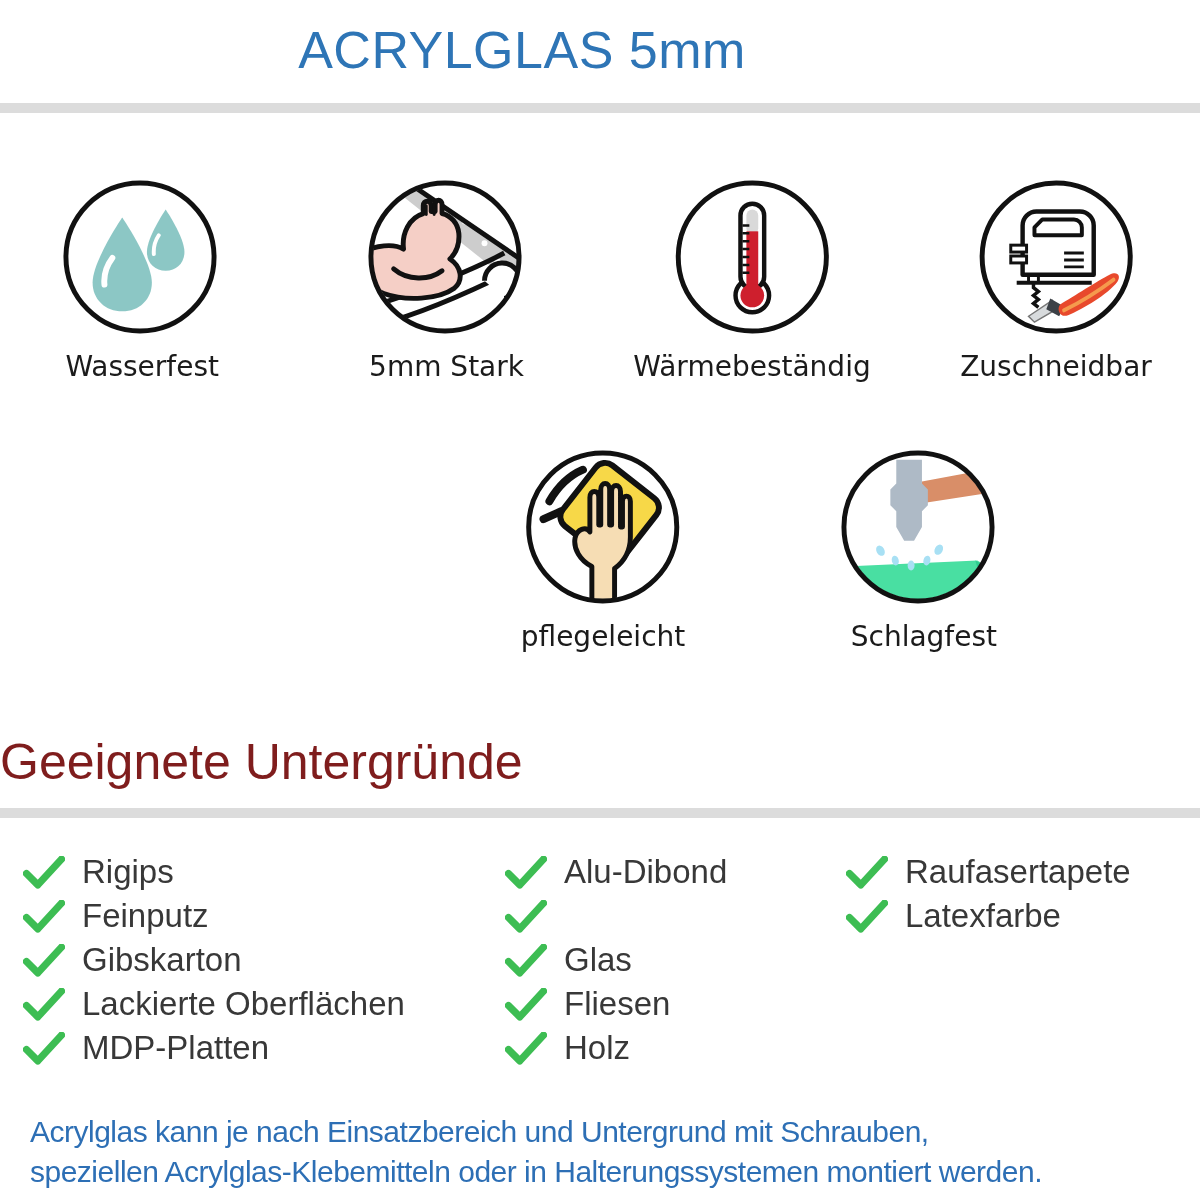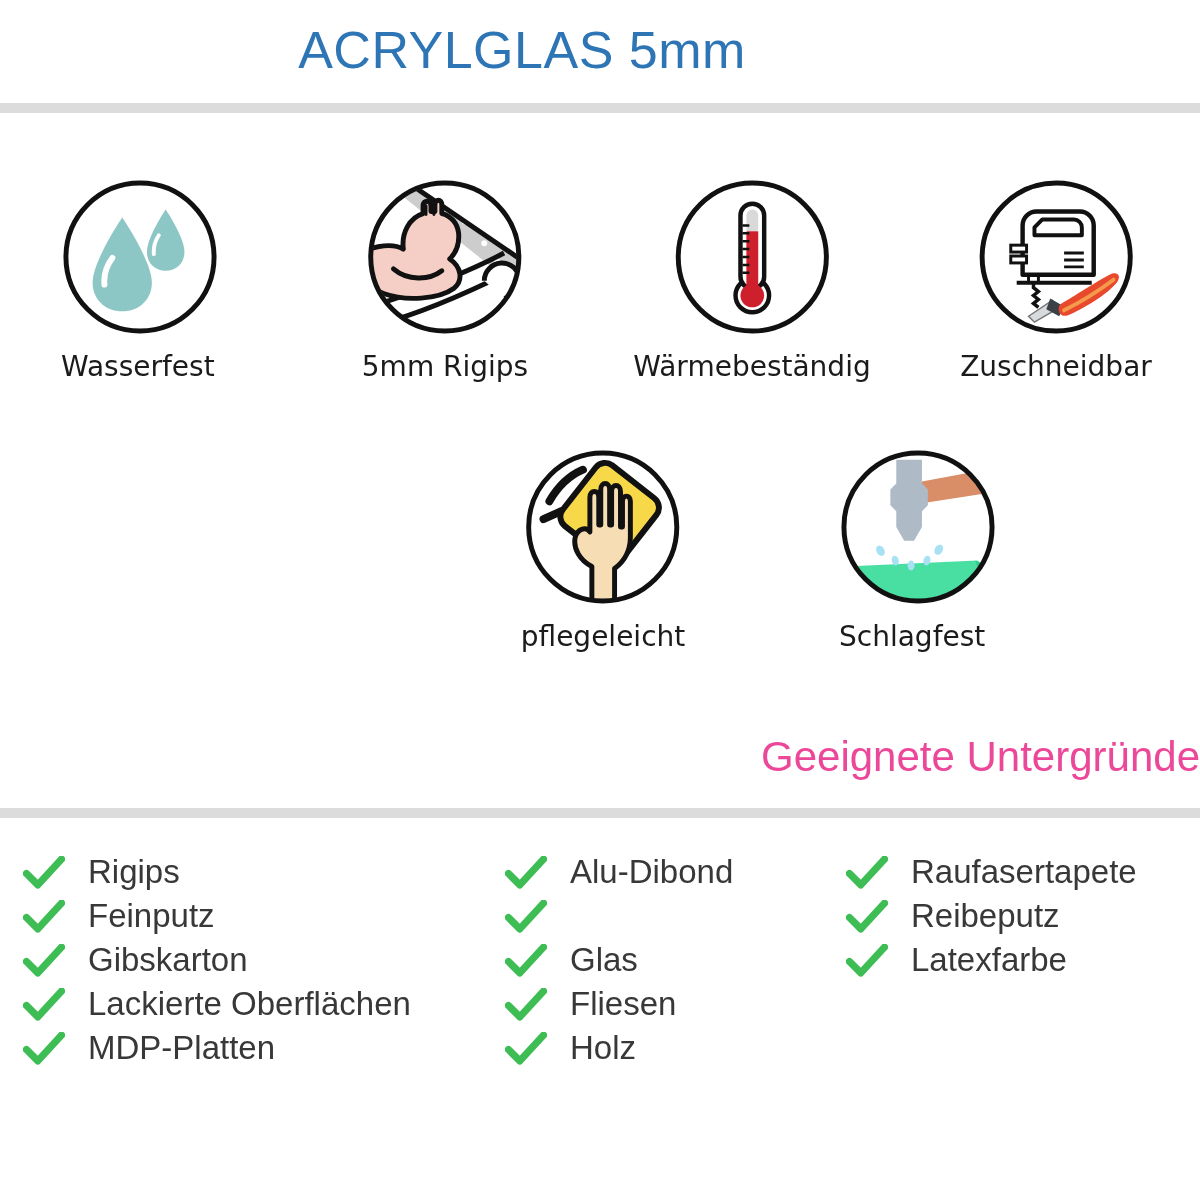--- a/index.html
+++ b/index.html
@@ -2,29 +2,29 @@
 <html><head>
 <meta charset="utf-8">
 <style>
   html,body{margin:0;padding:0;background:#fff;}
   .page{position:relative;width:1200px;height:1200px;background:#fff;overflow:hidden;
         font-family:"Liberation Sans",sans-serif;}
   .title{position:absolute;top:20px;left:0;width:1044px;text-align:center;margin:0;
          font-size:52px;font-weight:400;color:#2e75b6;letter-spacing:0.5px;}
   .bar{position:absolute;left:0;width:1200px;height:10px;background:#dcdcdc;}
   .bar1{top:103px;} .bar2{top:808px;}
-  .feature{position:absolute;transform:translateX(-50%);width:max-content;text-align:left;}
+  .feature{position:absolute;transform:translateX(-50%);width:max-content;text-align:right;}
   .circle{width:158px;height:158px;margin:0 auto;}
   .circle svg{display:block;width:158px;height:158px;}
   .flabel{margin-top:14px;font-family:"DejaVu Sans",sans-serif;font-size:28px;color:#1b1b1b;}
-  .heading{position:absolute;top:733px;left:0;width:1200px;text-align:right;margin:0;
-           font-size:42px;font-weight:400;color:#ec4899;}
+  .heading{position:absolute;top:733px;left:0;width:1200px;text-align:left;margin:0;
+           font-size:50px;font-weight:400;color:#7f1d1d;}
   .col{position:absolute;top:850px;}
   .col1{left:23px;} .col2{left:505px;} .col3{left:846px;}
-  .item{display:flex;align-items:center;height:44px;gap:23px;text-align:right;}
+  .item{display:flex;align-items:center;height:44px;gap:17px;text-align:right;}
   .item svg{width:42px;height:33px;flex:none;}
   .item span{font-family:"Liberation Sans",sans-serif;font-size:33px;color:#383838;}
   .footer{position:absolute;top:1112px;left:30px;width:1160px;
           font-size:30px;line-height:40px;color:#2d6fb5;letter-spacing:-0.5px;}
 </style>
 </head>
 <body>
 
 <div class="page">
 
@@ -63,21 +63,21 @@
           <path d="M4,130 C48,118 110,92 140,76" stroke="#111" stroke-width="5" fill="none"></path>
           <path d="M14,148 C60,136 120,108 152,92" stroke="#111" stroke-width="5" fill="none"></path>
           <path d="M120,104 a18,18 0 1 1 20,18" stroke="#111" stroke-width="5" fill="#fff"></path>
           <path d="M-6,76 C10,68 28,66 38,72 C36,56 44,40 58,36 L58,28 C58,22 66,22 66,28 L66,34 L70,34 L70,27 C70,21 77,21 77,27 L77,36 C86,38 93,46 94,56 C95,68 91,76 85,82 C97,90 99,104 89,112 C74,123 40,125 18,117 C4,112 -6,101 -6,93 Z" fill="#f5cfc6" stroke="#111" stroke-width="5" stroke-linejoin="round"></path>
           <path d="M28,92 C42,104 64,104 77,94" stroke="#111" stroke-width="5" fill="none" stroke-linecap="round"></path>
           <path d="M61,28 v9 M69,27 v10" stroke="#111" stroke-width="3" stroke-linecap="round"></path>
         </g>
         <circle cx="80" cy="80" r="75" fill="none" stroke="#111" stroke-width="5"></circle>
       </svg>
     </div>
-    <div class="flabel">5mm Rigips</div>
+    <div class="flabel">5mm Stark</div>
   </div>
 
   <div class="feature" style="left:752px;top:178px">
     <div class="circle">
       <svg viewBox="0 0 160 160">
         <circle cx="80" cy="80" r="75" fill="#fff"></circle>
         <circle cx="80" cy="119" r="17" fill="#fff" stroke="#111" stroke-width="4.5"></circle>
         <rect x="68" y="26" width="24" height="86" rx="12" fill="#fff" stroke="#111" stroke-width="4.5"></rect>
         <rect x="74" y="32" width="12" height="25" rx="6" fill="#d9d9d9"></rect>
         <rect x="74" y="54" width="12" height="58" fill="#ce1f2d"></rect>
@@ -232,24 +232,22 @@
     <div class="item">
       <svg viewBox="0 0 40 32">
           <path d="M3,17 L14,28 L37,3" stroke="#3dbd53" stroke-width="7" fill="none" stroke-linecap="round" stroke-linejoin="round"></path>
         </svg>
       <span>Raufasertapete</span>
     </div>
     <div class="item">
       <svg viewBox="0 0 40 32">
           <path d="M3,17 L14,28 L37,3" stroke="#3dbd53" stroke-width="7" fill="none" stroke-linecap="round" stroke-linejoin="round"></path>
         </svg>
-      <span>Reibeputz</span>
-    </div>
-    <div class="item">
-      <svg viewBox="0 0 40 32">
-          <path d="M3,17 L14,28 L37,3" stroke="#3dbd53" stroke-width="7" fill="none" stroke-linecap="round" stroke-linejoin="round"></path>
-        </svg>
       <span>Latexfarbe</span>
     </div>
   </div>
 
+  <div class="footer">
+    <div>Acrylglas kann je nach Einsatzbereich und Untergrund mit Schrauben,</div>
+    <div>speziellen Acrylglas-Klebemitteln oder in Halterungssystemen montiert werden.</div>
+  </div>
 
 </div>
 
 </body></html>

